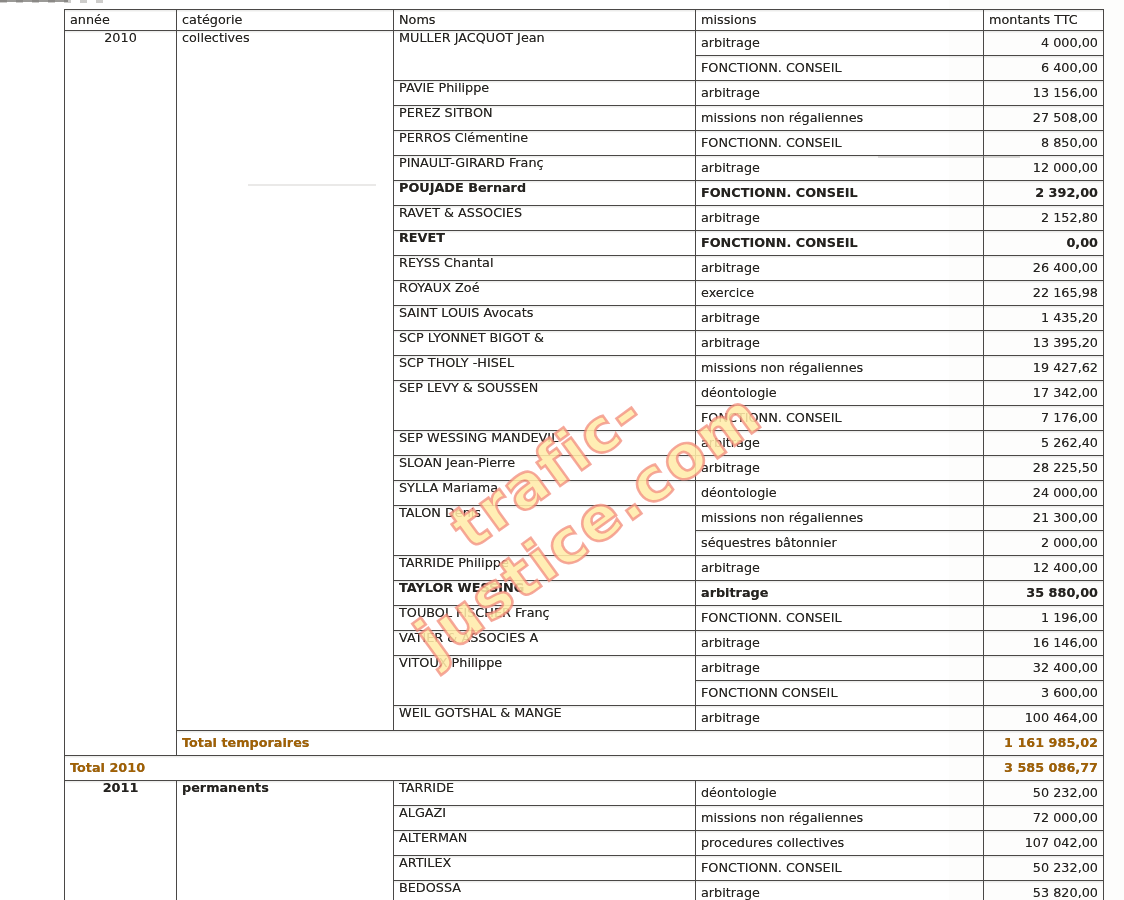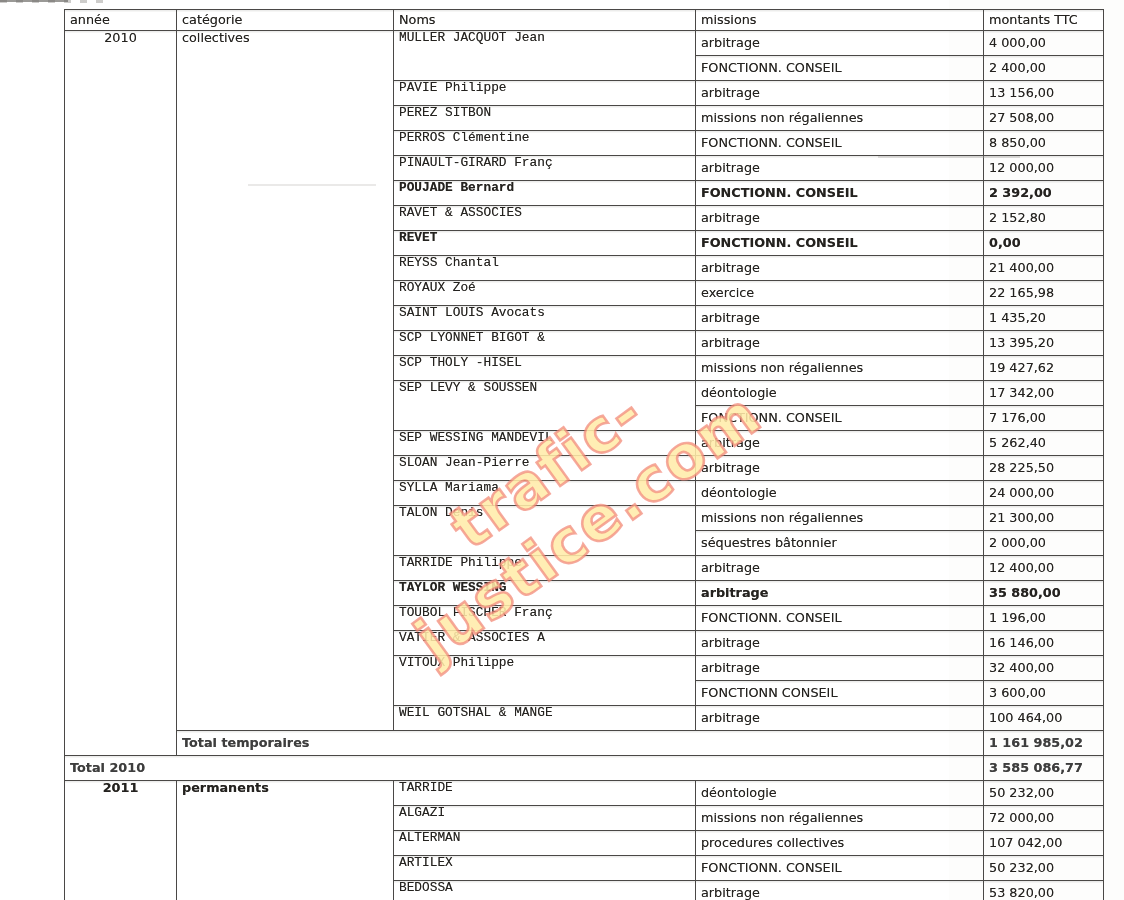--- a/index.html
+++ b/index.html
@@ -50,25 +50,24 @@
     vertical-align: top;
     padding: 3px 9px 0 0;
   }
   td.cat-cell {
     vertical-align: top;
     padding: 3px 0 0 22px;
   }
   td.name-cell {
     vertical-align: top;
     padding: 4px 0 0 13px;
-    font-family: Liberation Mono, monospace;
   }
   td.mission-cell { padding-left: 5px; }
-  td.amount-cell  { padding-right: 7px; }
-  tr.total-row td { font-weight: 700; color: #404040; }
+  td.amount-cell  { text-align: right; padding-right: 7px; }
+  tr.total-row td { font-weight: 700; color: #a16207; }
   td.total-label  { padding-left: 5px; }
   .dark { font-weight: 600; color: #121110; }
   .bold { font-weight: 700; }
 
   .watermark {
     position: absolute;
     left: 255px; top: 428px;
     width: 625px;
     text-align: center;
     transform: rotate(-36deg);
@@ -127,21 +126,21 @@
     <tbody>
         <tr>
           <td class="year-cell" rowspan="29">2010</td>
           <td class="cat-cell" rowspan="28">collectives</td>
           <td class="name-cell" rowspan="2">MULLER JACQUOT Jean</td>
           <td class="mission-cell">arbitrage</td>
           <td class="amount-cell">4 000,00</td>
         </tr>
         <tr>
           <td class="mission-cell">FONCTIONN. CONSEIL</td>
-          <td class="amount-cell">2 400,00</td>
+          <td class="amount-cell">6 400,00</td>
         </tr>
         <tr>
           <td class="name-cell" rowspan="1">PAVIE Philippe</td>
           <td class="mission-cell">arbitrage</td>
           <td class="amount-cell">13 156,00</td>
         </tr>
         <tr>
           <td class="name-cell" rowspan="1">PEREZ SITBON</td>
           <td class="mission-cell">missions non régaliennes</td>
           <td class="amount-cell">27 508,00</td>
@@ -167,21 +166,21 @@
           <td class="amount-cell">2 152,80</td>
         </tr>
         <tr>
           <td class="name-cell dark" rowspan="1">REVET</td>
           <td class="mission-cell dark">FONCTIONN. CONSEIL</td>
           <td class="amount-cell dark">0,00</td>
         </tr>
         <tr>
           <td class="name-cell" rowspan="1">REYSS Chantal</td>
           <td class="mission-cell">arbitrage</td>
-          <td class="amount-cell">21 400,00</td>
+          <td class="amount-cell">26 400,00</td>
         </tr>
         <tr>
           <td class="name-cell" rowspan="1">ROYAUX Zoé</td>
           <td class="mission-cell">exercice</td>
           <td class="amount-cell">22 165,98</td>
         </tr>
         <tr>
           <td class="name-cell" rowspan="1">SAINT LOUIS Avocats</td>
           <td class="mission-cell">arbitrage</td>
           <td class="amount-cell">1 435,20</td>

